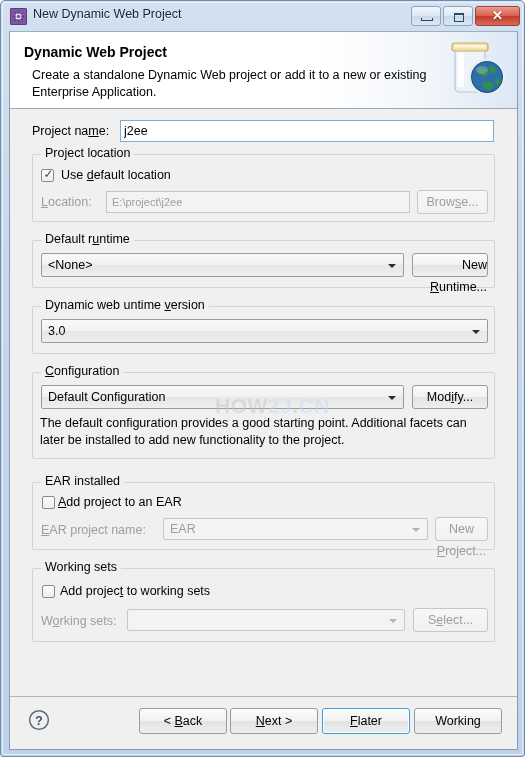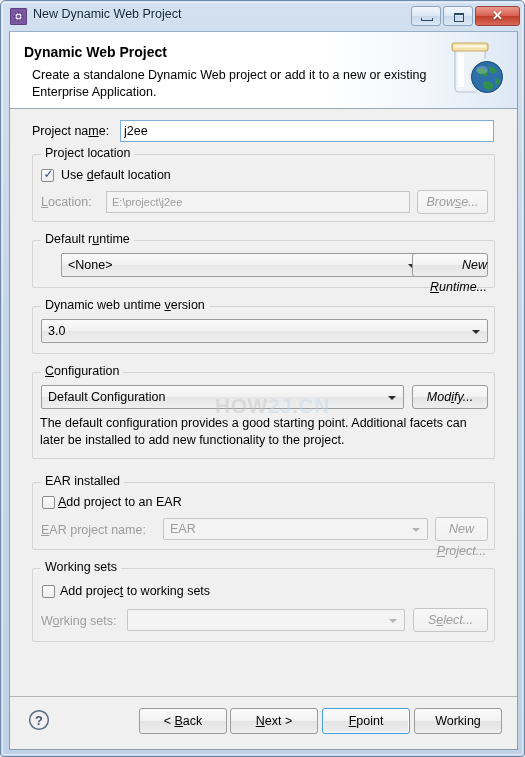--- a/index.html
+++ b/index.html
@@ -231,21 +231,20 @@
     border: 1px solid #9b9b9b;
     border-radius: 3px;
     background: linear-gradient(to bottom, #fbfbfb 0%, #f2f2f2 48%, #e4e4e4 52%, #eeeeee 100%);
     font-family: "Liberation Sans", sans-serif;
     font-size: 12.5px;
     color: #000;
     text-align: center;
     line-height: 22px;
     position: absolute;
     height: 24px;
-    font-style: italic;
   }
   .btn.disabled {
     color: #9d9d9d;
     border-color: #c6c6c6;
     background: linear-gradient(to bottom, #f7f7f7 0%, #f1f1f1 100%);
   }
   .combo {
     position: absolute;
     box-sizing: border-box;
     height: 24px;
@@ -452,21 +451,21 @@
           <span class="tick">✓</span>
         </div>
         <div class="chk-label" style="left:28px; top:13px;"><span>Use </span><u class="mn">d</u><span>efault location</span></div>
         <div class="static-label disabled" style="left:8px; top:40px;"><u class="mn">L</u><span>ocation:</span></div>
         <div class="textfield" style="left:73px; top:36px; width:304px;">E:\project\j2ee</div>
         <div class="btn disabled" style="left:384px; top:35px; width:71px;"><span>Brow</span><u class="mn">s</u><span>e...</span></div>
       </div>
 
       <div class="group" style="top:130px; height:48px;">
         <div class="legend"><span>Default r</span><u class="mn">u</u><span>ntime</span></div>
-        <div class="combo" style="left:8px; top:12px; width:363px;margin-left:20px;">
+        <div class="combo" style="left:8px; top:12px; width:363px;">
           <span>&lt;None&gt;</span>
           <span class="arrow"></span>
         </div>
         <div class="btn" style="left:379px; top:12px; width:76px;text-align:right;"><span>New </span><u class="mn">R</u><span>untime...</span></div>
       </div>
 
       <div class="group" style="top:196px; height:48px;">
         <div class="legend"><span>Dynamic web untime </span><u class="mn">v</u><span>ersion</span></div>
         <div class="combo" style="left:8px; top:12px; width:447px;">
           <span>3.0</span>
@@ -512,18 +511,18 @@
 
     <div class="watermark"><span class="wm-a">HOW</span><span class="wm-b">2J</span><span class="wm-a">.</span><span class="wm-b">CN</span></div>
 
     <div class="buttonbar">
       <svg class="help-icon" viewBox="0 0 24 24">
         <circle cx="12" cy="12" r="10.2" fill="#f0f0f0" stroke="#5c6b80" stroke-width="1.6"></circle>
         <text x="12" y="17" font-family="Liberation Sans, sans-serif" font-size="14" font-weight="bold" fill="#46566c" text-anchor="middle">?</text>
       </svg>
       <div class="bar-btn" style="left:129px;"><span>&lt; </span><u class="mn">B</u><span>ack</span></div>
       <div class="bar-btn" style="left:220px;"><u class="mn">N</u><span>ext &gt;</span></div>
-      <div class="bar-btn default" style="left:312px;"><span></span><u class="mn">F</u><span>point</span></div>
+      <div class="bar-btn default" style="left:312px;"><span></span><u class="mn">F</u><span>later</span></div>
       <div class="bar-btn" style="left:404px;">Working</div>
     </div>
 
   </div>
 </div>
 
 </body></html>

